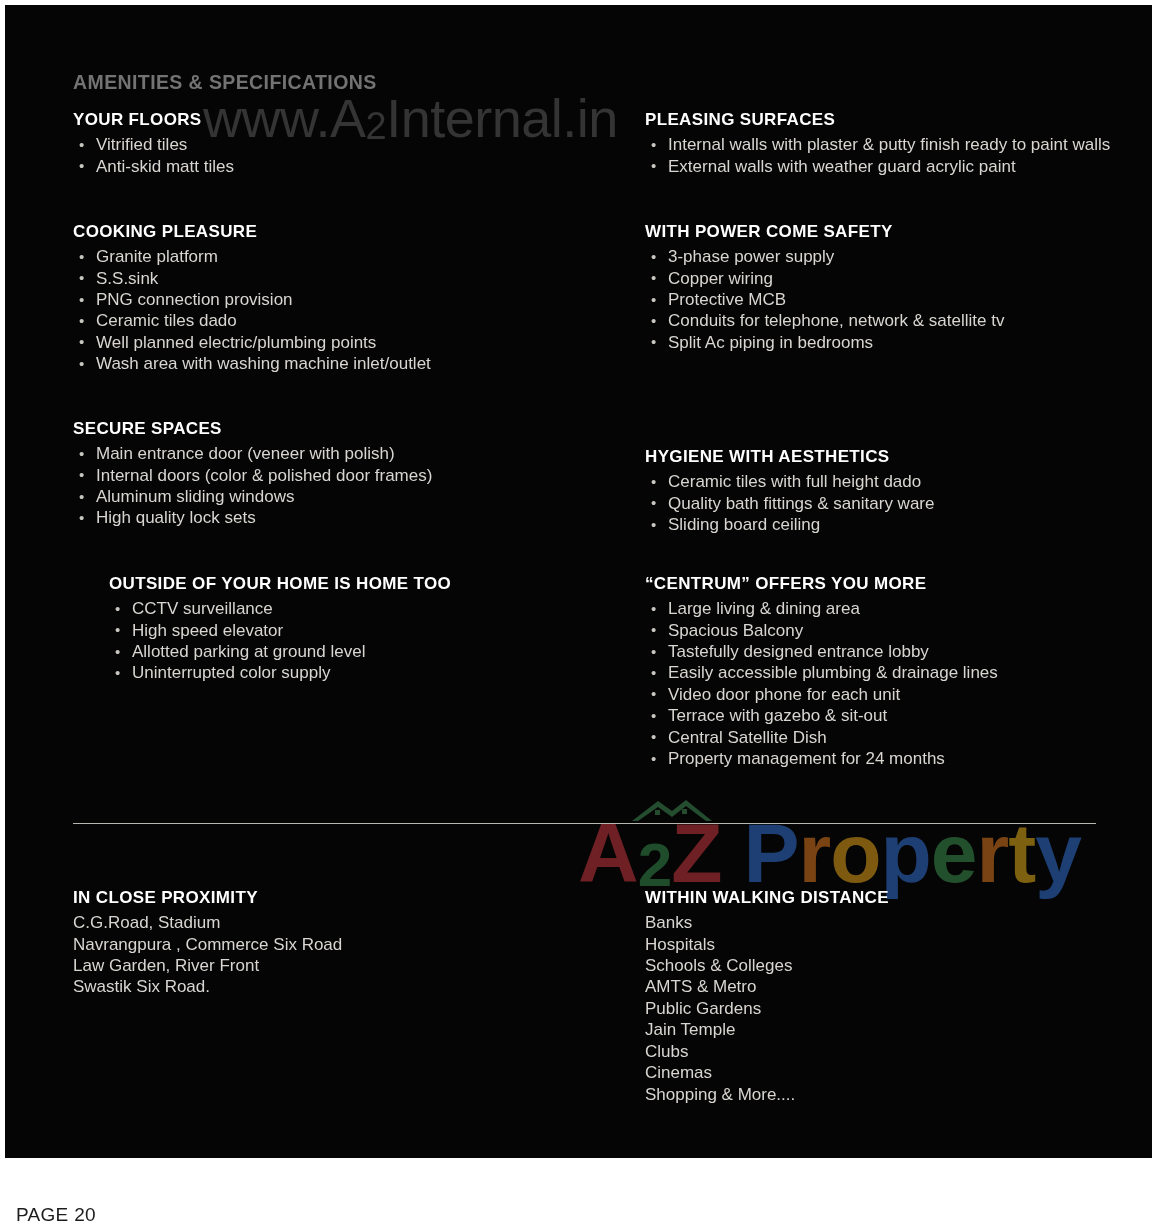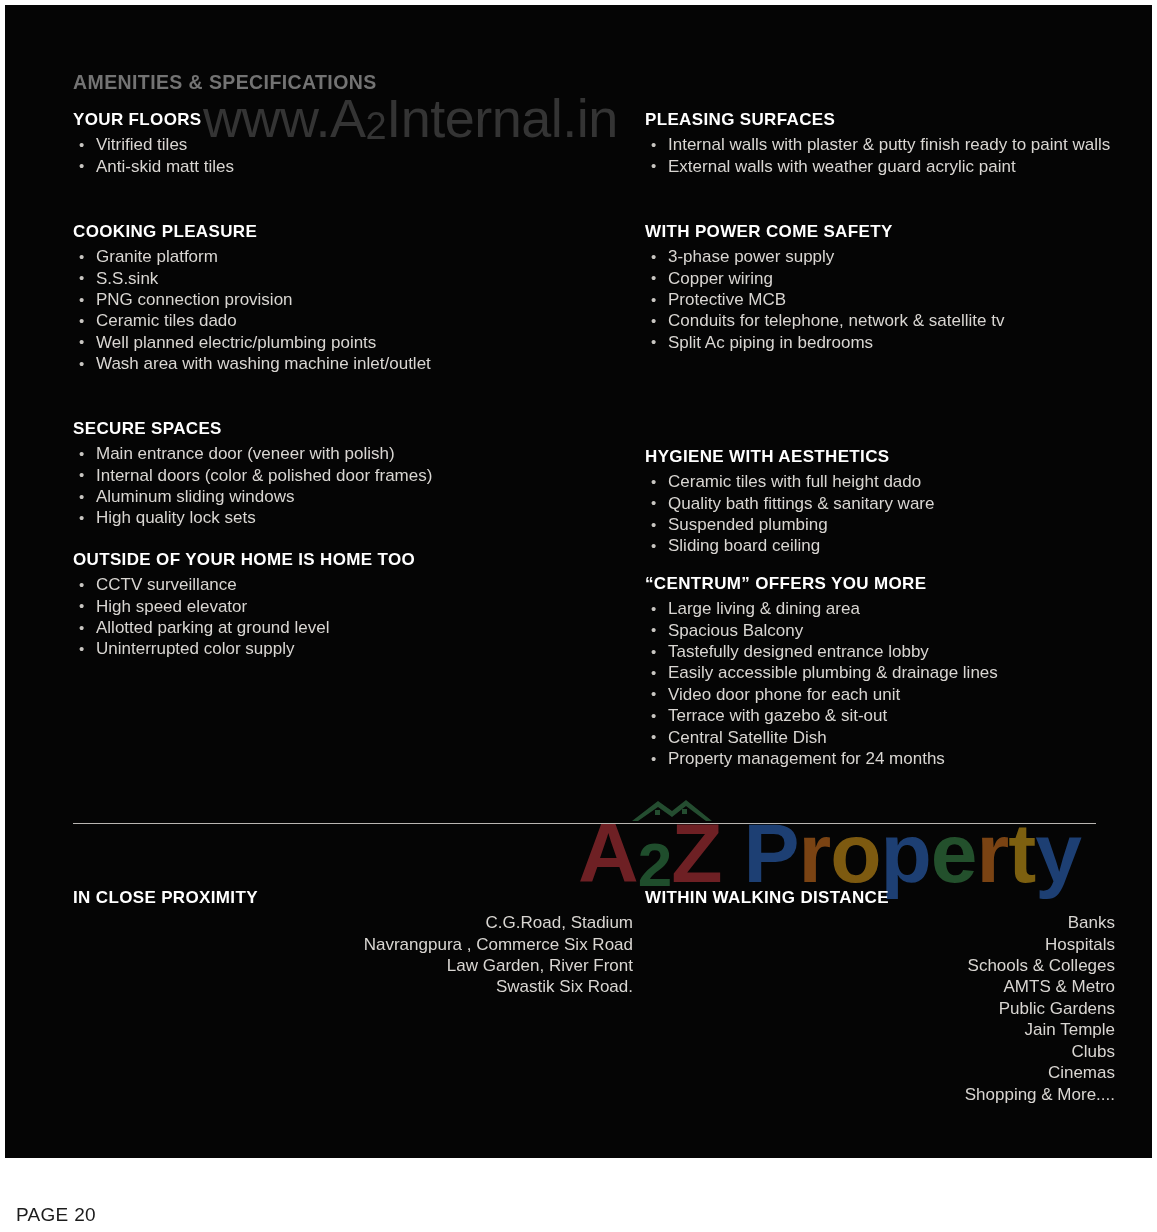--- a/index.html
+++ b/index.html
@@ -130,21 +130,20 @@
     font-size: 15px;
   }
 
   ul.plain { list-style: none; }
   ul.plain li {
     color: #d9d6d2;
     font-size: 17px;
     line-height: 21.4px;
     white-space: nowrap;
     font-weight: 400;
-    text-align: right;
   }
 
   
   #divider {
     position: absolute;
     left: 68px;
     top: 818px;
     width: 1023px;
     height: 1px;
     background: #b9b6b2;
@@ -218,21 +217,21 @@
           <div class="sec-title">SECURE SPACES</div>
           <ul class="items">
             <li>Main entrance door (veneer with polish)</li>
             <li>Internal doors (color &amp; polished door frames)</li>
             <li>Aluminum sliding windows</li>
             <li>High quality lock sets</li>
           </ul>
         </div>
       </div>
 
-      <div class="col-left" style="top:544px;">
+      <div class="col-left" style="top:568px;margin-left:36px;">
         <div class="block">
           <div class="sec-title">OUTSIDE OF YOUR HOME IS HOME TOO</div>
           <ul class="items">
             <li>CCTV surveillance</li>
             <li>High speed elevator</li>
             <li>Allotted parking at ground level</li>
             <li>Uninterrupted color supply</li>
           </ul>
         </div>
       </div>
@@ -259,21 +258,20 @@
           </ul>
         </div>
       </div>
 
       <div class="col-right" style="top:413px;margin-top:28px;">
         <div class="block">
           <div class="sec-title">HYGIENE WITH AESTHETICS</div>
           <ul class="items">
             <li>Ceramic tiles with full height dado</li>
             <li>Quality bath fittings &amp; sanitary ware</li>
-            <li>Suspended plumbing</li>
             <li>Sliding board ceiling</li>
           </ul>
         </div>
       </div>
 
       <div class="col-right" style="top:568px;">
         <div class="block">
           <div class="sec-title">“CENTRUM” OFFERS YOU MORE</div>
           <ul class="items">
             <li>Large living &amp; dining area</li>

